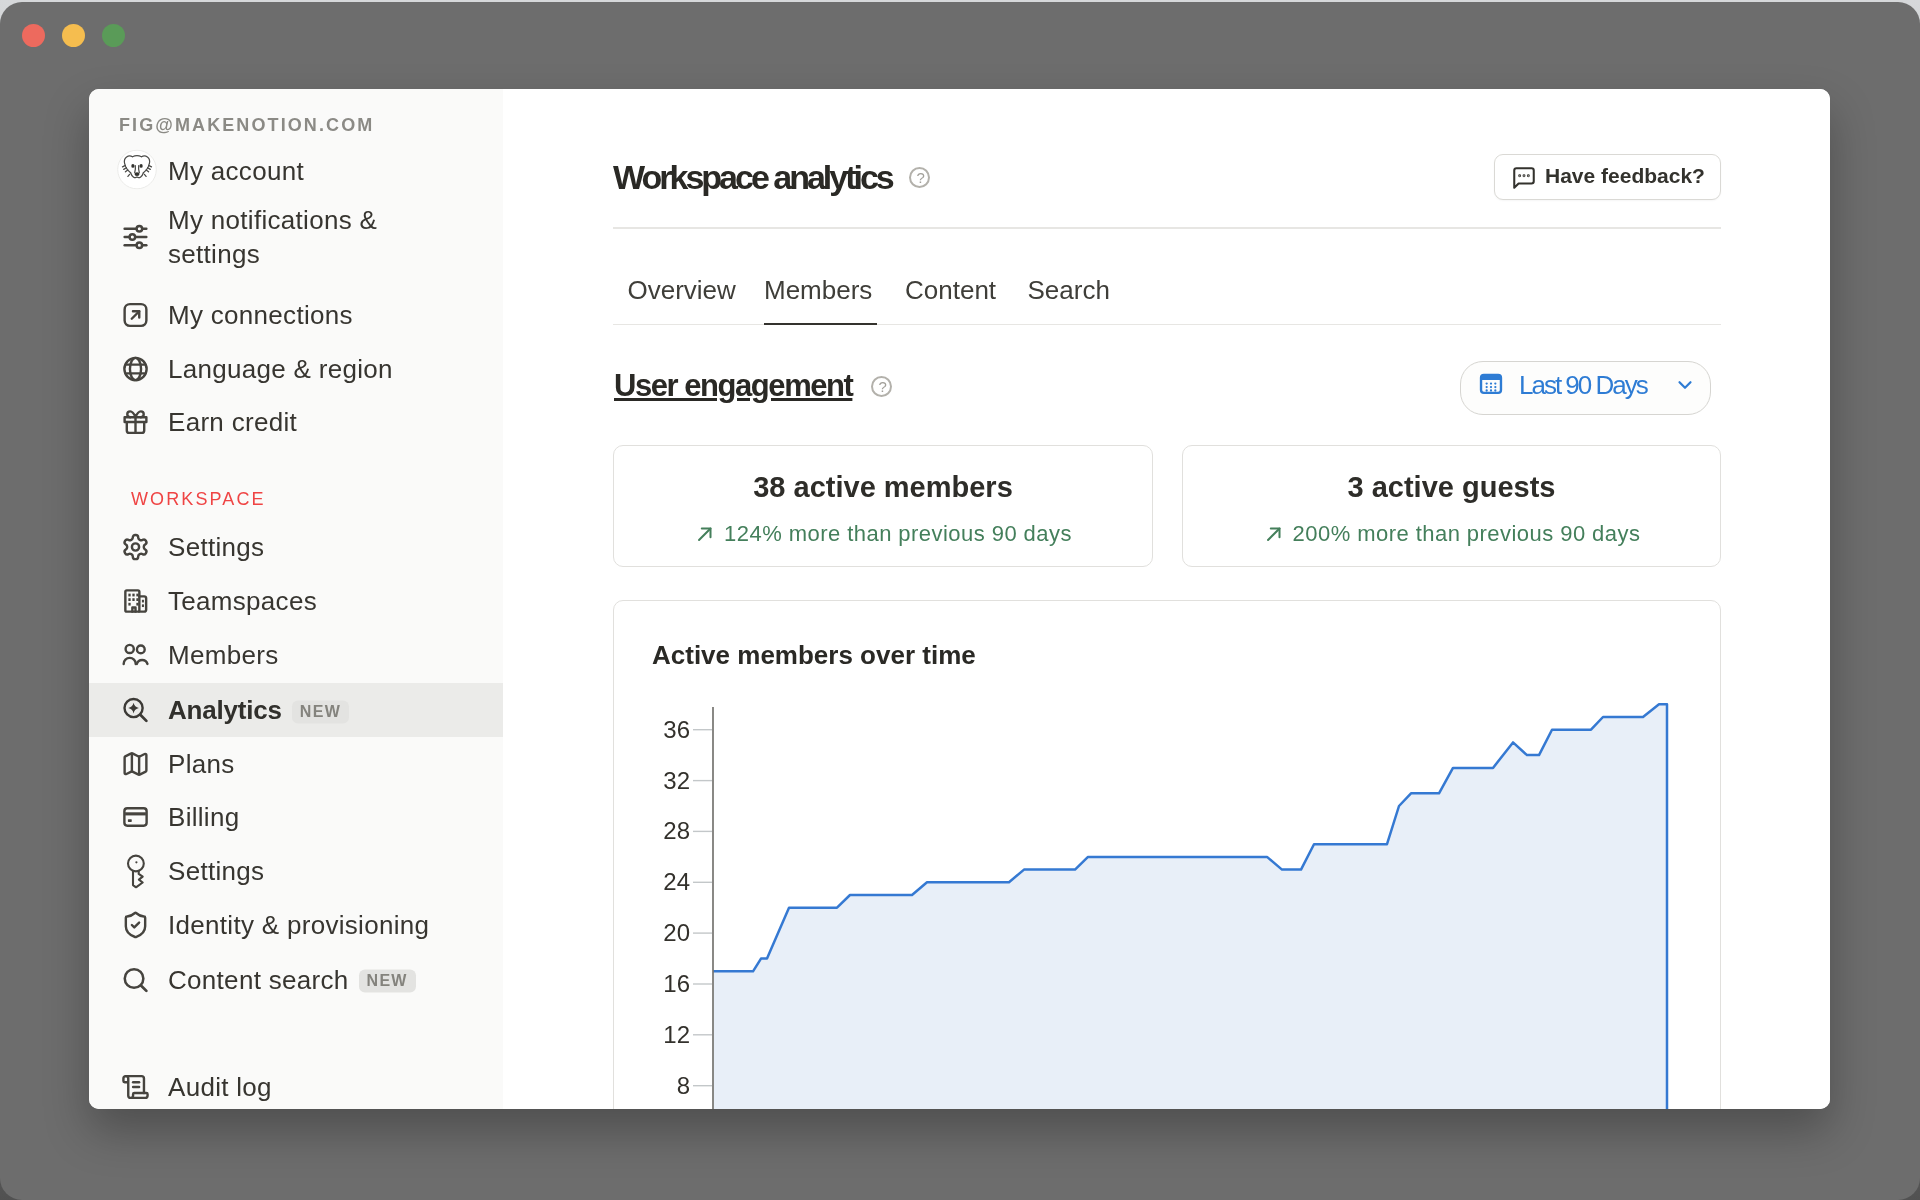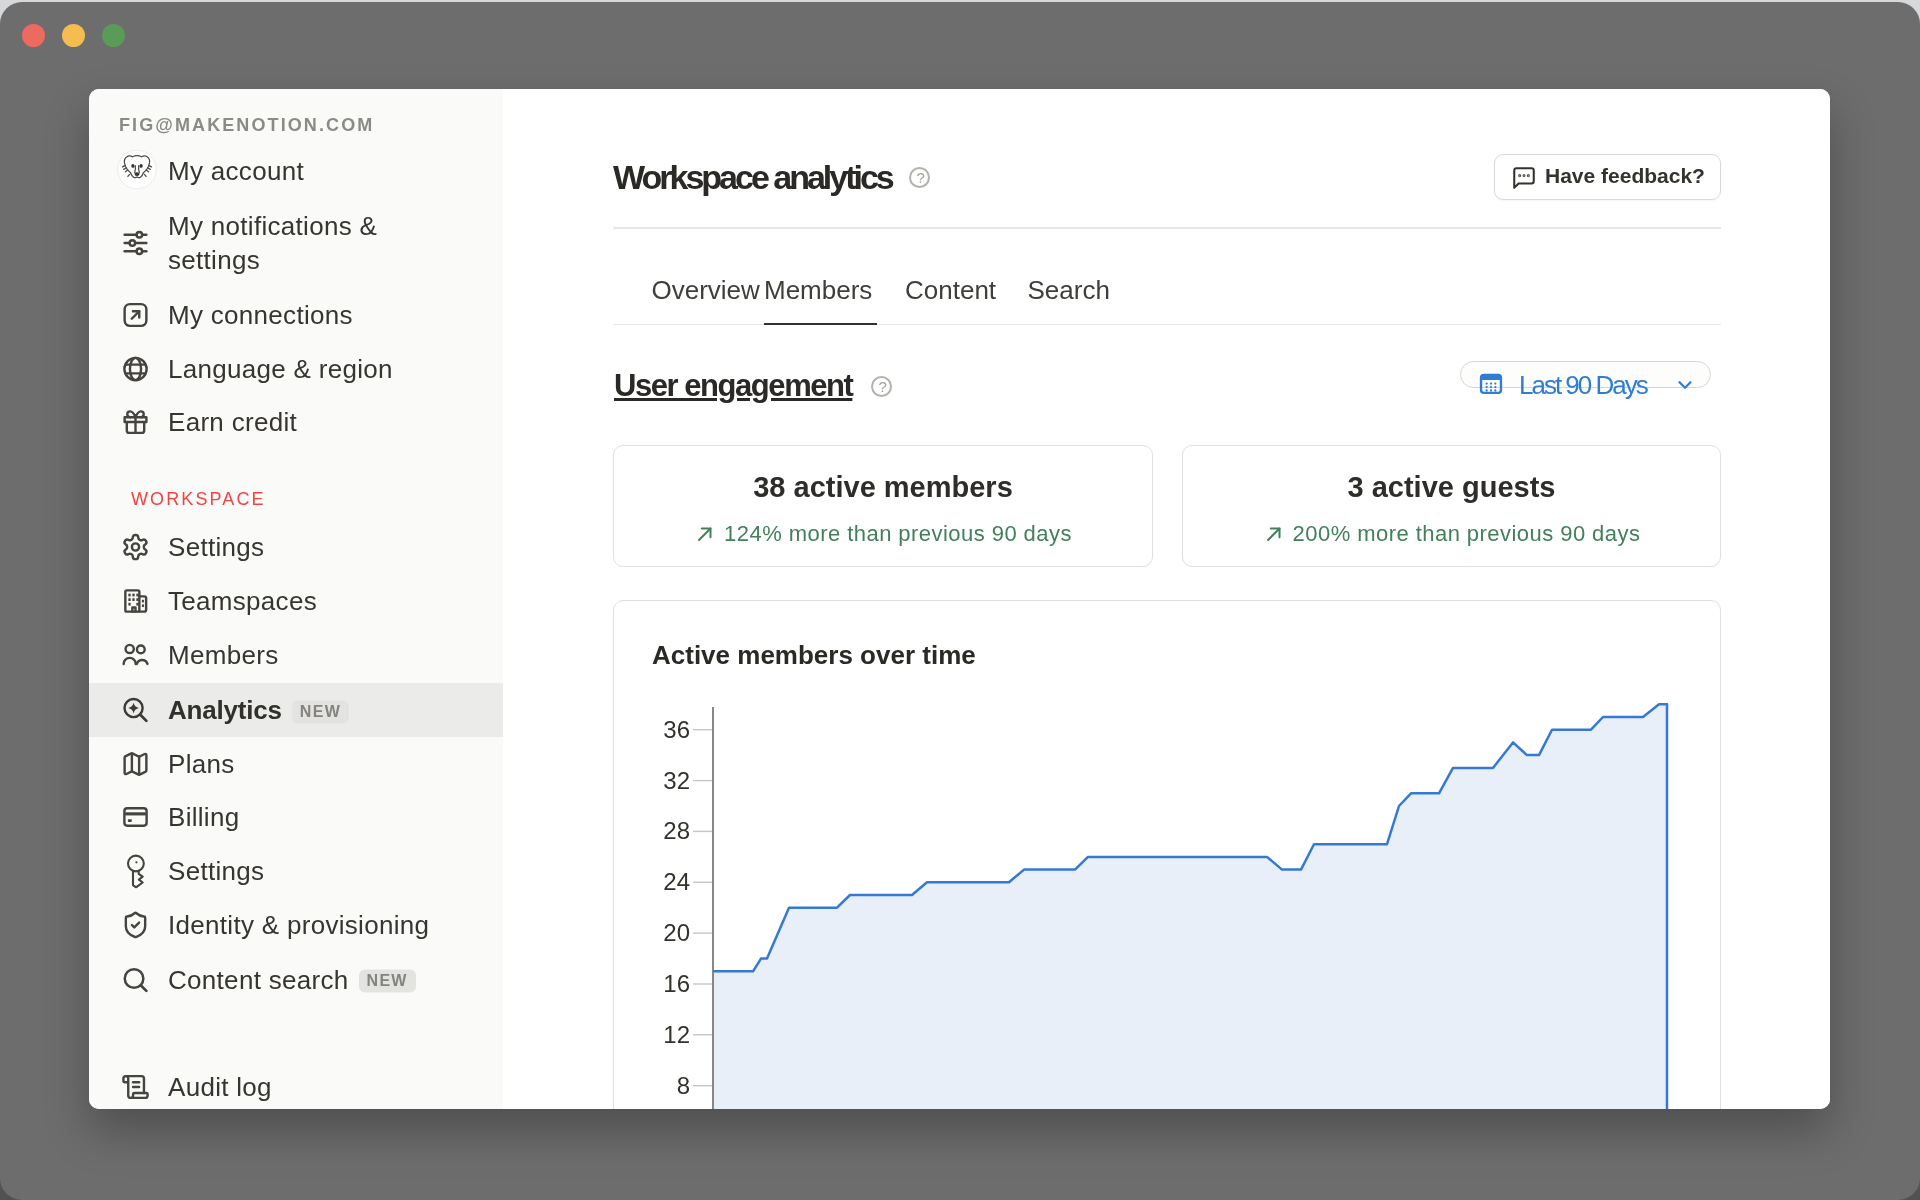--- a/index.html
+++ b/index.html
@@ -19,21 +19,21 @@
 .badge { display:inline-block; background:#e3e3e1; color:#84837d; font-size:16px; font-weight:700; letter-spacing:1.3px; border-radius:6px; padding:2px 8px 3px; margin-left:10px; vertical-align:2.5px; }
 .main { position:absolute; left:414px; top:0; width:1327px; height:1020px; background:#ffffff; }
 .h1 { position:absolute; left:110px; top:69px; font-size:34px; font-weight:700; color:#2a2925; letter-spacing:-3.0px; }
 .qc { display:inline-block; width:21px; height:21px; border:2px solid #b3b1ab; border-radius:50%; color:#a19f99; font-size:15px; font-weight:400; text-align:center; line-height:17.5px; vertical-align:6px; margin-left:18px; }
 .fbtn { position:absolute; left:991px; top:65px; width:227px; height:46px; border:1.5px solid #dad9d5; border-radius:9px; background:#fff; box-shadow:0 1px 2px rgba(0,0,0,0.04); }
 .fbtn span { position:absolute; left:50px; top:9px; font-size:21px; font-weight:700; color:#33322d; }
 .hr { position:absolute; left:110px; width:1108px; height:1.5px; background:#e7e6e3; }
 .tab { position:absolute; top:186px; font-size:26px; color:#3f3e39; }
 .tabu { position:absolute; left:261px; top:233.6px; width:113px; height:2.8px; background:#34332e; z-index:3; }
 .h2 { position:absolute; left:111px; top:279px; font-size:31px; font-weight:700; color:#2a2925; letter-spacing:-1.45px;text-decoration:underline; }
-.sel { position:absolute; left:957px; top:272px; width:251px; height:27px; border:1.5px solid #d6d5d1; border-radius:23px; background:#fdfdfc; }
+.sel { position:absolute; left:957px; top:272px; width:251px; height:54px; border:1.5px solid #d6d5d1; border-radius:23px; background:#fdfdfc; }
 .sel .st { position:absolute; left:58px; top:8px; font-size:26px; letter-spacing:-2px; color:#2e7cd4; }
 .card { position:absolute; top:356px; width:540px; height:122px; border:1.5px solid #e1e0dd; border-radius:10px; background:#fff; }
 .card .n { position:absolute; top:25px; width:100%; text-align:center; font-size:29px; font-weight:700; color:#2e2d29; }
 .card .g { position:absolute; top:75px; width:100%; text-align:center; font-size:22px; letter-spacing:0.45px; color:#447f5b; }
 .chartcard { position:absolute; left:110px; top:511px; width:1108px; height:558px; border:1.5px solid #e1e0dd; border-radius:10px; background:#fff; }
 .ct { position:absolute; left:38px; top:39px; font-size:26px; font-weight:700; color:#2a2925; }
 svg.ln { stroke-linecap:round; stroke-linejoin:round; fill:none; }
 </style>
 </head>
 <body>
@@ -68,21 +68,21 @@
             <path d="M12.6 24.8 l-1.7 2.1"></path>
               <path d="M27.4 24.8 l1.7 2.1"></path>
           </g>
           <ellipse cx="15.9" cy="16.4" rx="1.6" ry="1.9" fill="#33332f"></ellipse>
           <ellipse cx="24.1" cy="16.4" rx="1.6" ry="1.9" fill="#33332f"></ellipse>
           <ellipse cx="20" cy="24.6" rx="2.5" ry="1.9" fill="#33332f"></ellipse>
         </svg>
       </span>
       <span class="tx">My account</span>
     </div>
-    <div class="row" style="top:110px; height:88px;">
+    <div class="row" style="top:104px; height:88px;">
       <span class="ic"><svg class="ln" width="29" height="29" viewBox="0 0 24 24" stroke="#46443f" stroke-width="2">
             <path d="M3 5.2h9.6"></path>
             <path d="M17.5 5.2H21"></path>
             <circle cx="15.2" cy="5.2" r="2.3"></circle>
             <path d="M3 12h4"></path>
             <path d="M11.7 12H21"></path>
             <circle cx="9.4" cy="12" r="2.3"></circle>
             <path d="M3 18.8h9.6"></path>
             <path d="M17.5 18.8H21"></path>
             <circle cx="15.2" cy="18.8" r="2.3"></circle>
@@ -215,21 +215,21 @@
     <div class="fbtn">
       <svg class="ln" width="26" height="26" viewBox="0 0 24 24" stroke="#33322d" stroke-width="1.9" style="position:absolute;left:16px;top:10px;">
           <path d="M21 15a2 2 0 0 1-2 2H7l-4 4V5a2 2 0 0 1 2-2h14a2 2 0 0 1 2 2z"></path>
           <circle cx="8" cy="10" r="0.4" fill="#33322d"></circle>
           <circle cx="12" cy="10" r="0.4" fill="#33322d"></circle>
           <circle cx="16" cy="10" r="0.4" fill="#33322d"></circle>
         </svg>
       <span>Have feedback?</span>
     </div>
     <div class="hr" style="top:138px;"></div>
-    <span class="tab" style="left:124.5px;margin-left:24px;">Overview</span>
+    <span class="tab" style="left:124.5px;">Overview</span>
     <span class="tab" style="left:261px;">Members</span>
     <span class="tab" style="left:402px;">Content</span>
     <span class="tab" style="left:524.5px;">Search</span>
     <div class="tabu"></div>
     <div class="hr" style="top:234.5px;"></div>
     <div class="h2">User engagement<span class="qc" style="margin-left:19px; vertical-align:4px; font-weight:400;">?</span></div>
     <div class="sel">
       <svg width="26" height="26" viewBox="0 0 24 24" style="position:absolute;left:17px;top:9px;">
         <rect x="2.8" y="3.6" width="18.4" height="16.6" rx="2.6" fill="none" stroke="#2e7cd4" stroke-width="2.2"></rect>
         <path d="M2.8 6.2a2.6 2.6 0 0 1 2.6-2.6h13.2a2.6 2.6 0 0 1 2.6 2.6v2.2H2.8z" fill="#2e7cd4"></path>

